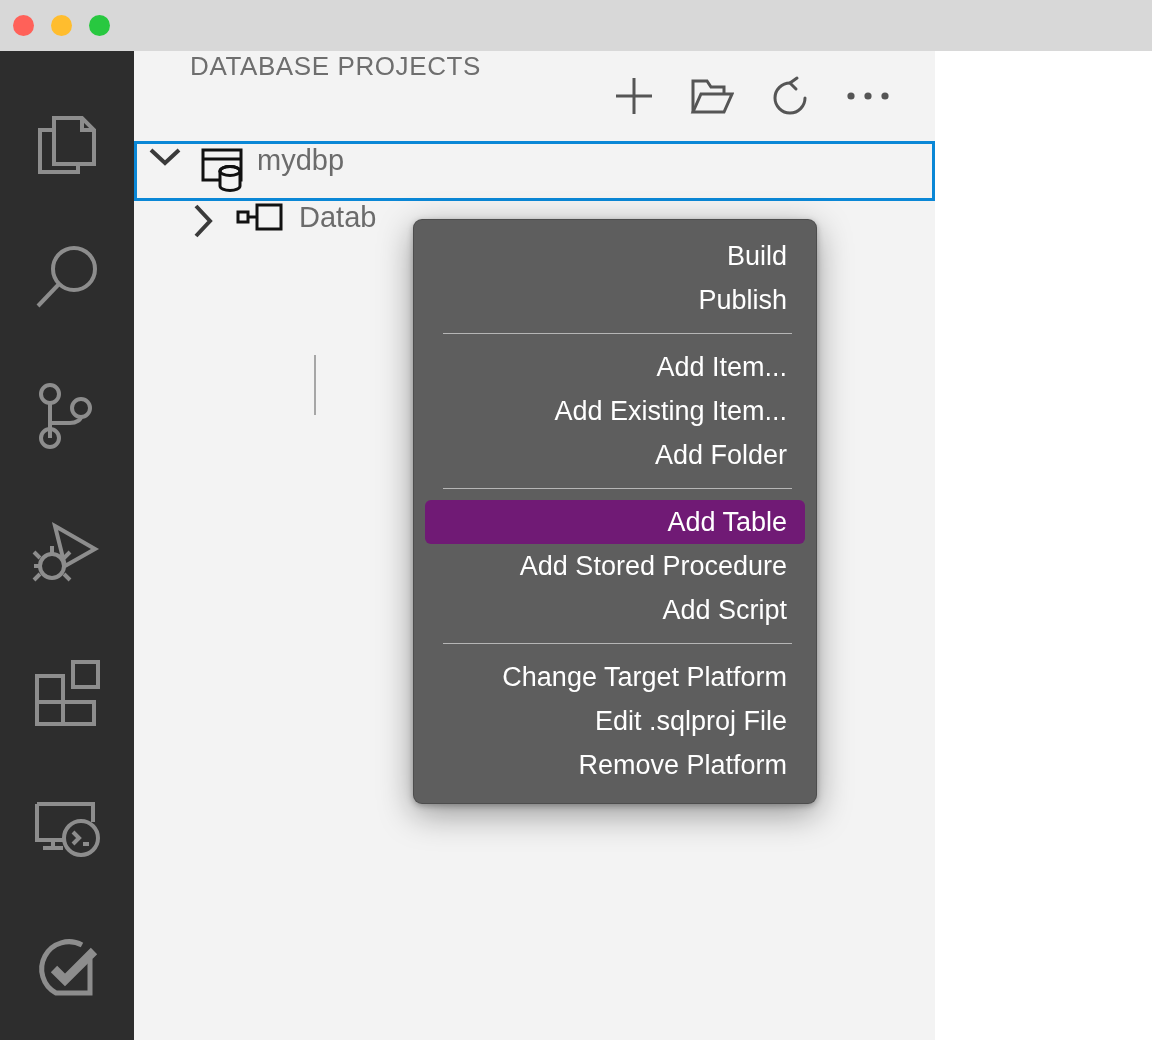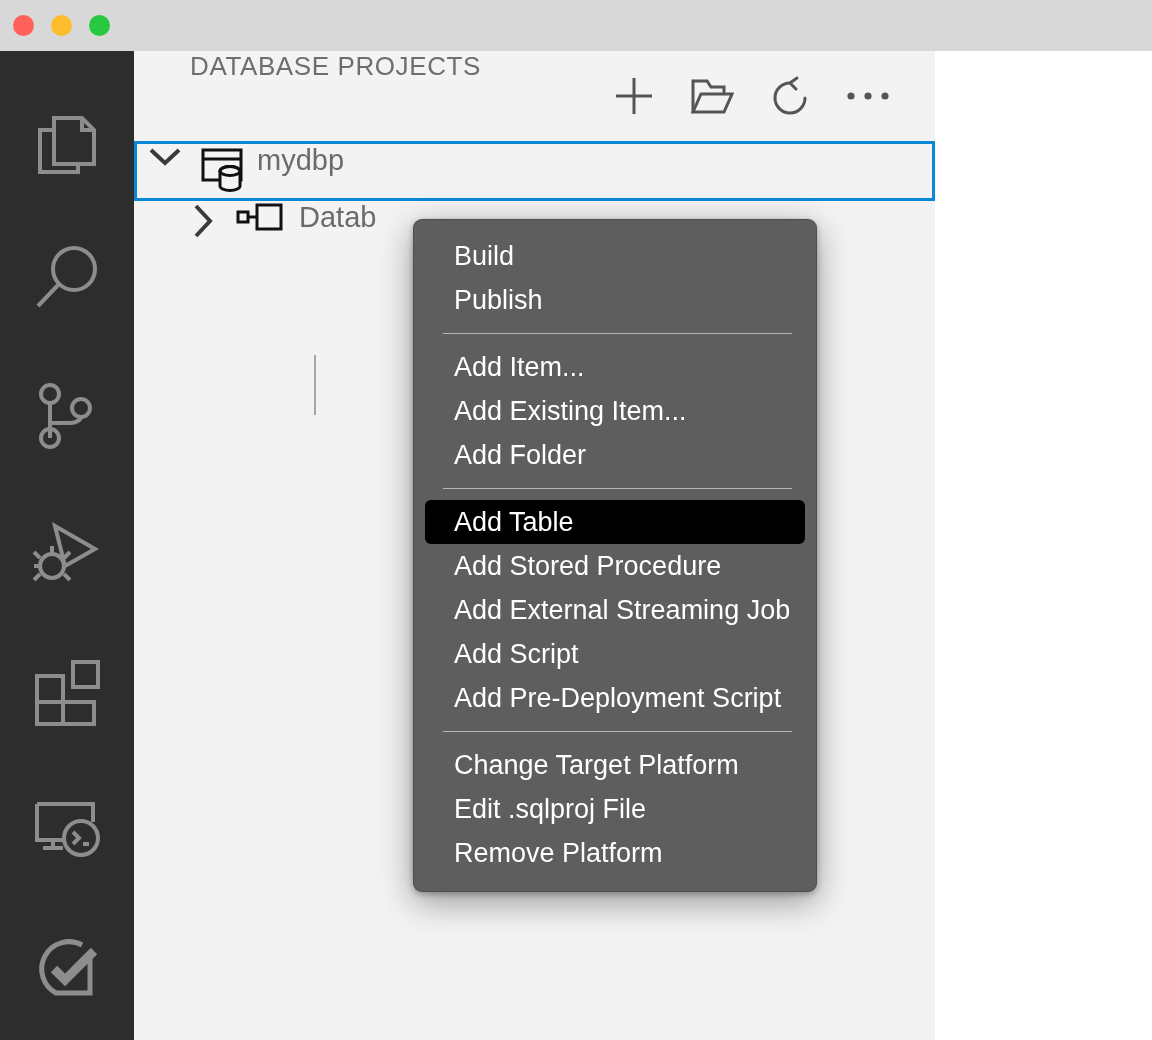--- a/index.html
+++ b/index.html
@@ -181,20 +181,21 @@
     left: 413px;
     top: 168px;
     width: 404px;
     background: #5e5e5e;
     border-radius: 9px;
     padding: 14px 0 16px 0;
     box-sizing: border-box;
     box-shadow: 0 10px 34px rgba(0,0,0,0.38), 0 2px 6px rgba(0,0,0,0.28);
     border: 1px solid rgba(0,0,0,0.18);
     z-index: 50;
+    text-align: right;
   }
   .menu-item {
     height: 44px;
     line-height: 44px;
     padding: 0 18px 0 29px;
     margin: 0 11px;
     font-size: 27px;
     color: #ffffff;
     white-space: nowrap;
     border-radius: 6px;
@@ -394,25 +395,23 @@
     <div id="editor-area"></div>
 
     <div id="context-menu" style="background: rgb(94, 94, 94);">
         <div class="menu-item">Build</div>
         <div class="menu-item">Publish</div>
         <div class="menu-sep"></div>
         <div class="menu-item">Add Item...</div>
         <div class="menu-item">Add Existing Item...</div>
         <div class="menu-item">Add Folder</div>
         <div class="menu-sep"></div>
-        <div class="menu-item highlight" style="background: #000000;">Add Table</div>
+        <div class="menu-item highlight" style="background: #701a75;">Add Table</div>
         <div class="menu-item">Add Stored Procedure</div>
-        <div class="menu-item">Add External Streaming Job</div>
         <div class="menu-item">Add Script</div>
-        <div class="menu-item">Add Pre-Deployment Script</div>
         <div class="menu-sep"></div>
         <div class="menu-item">Change Target Platform</div>
         <div class="menu-item">Edit .sqlproj File</div>
         <div class="menu-item">Remove Platform</div>
       </div>
 
   </div>
 </div>
 
 </body></html>

